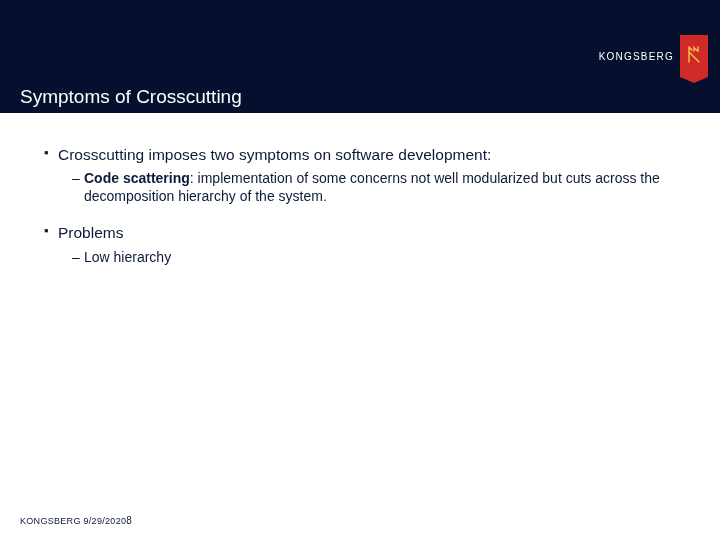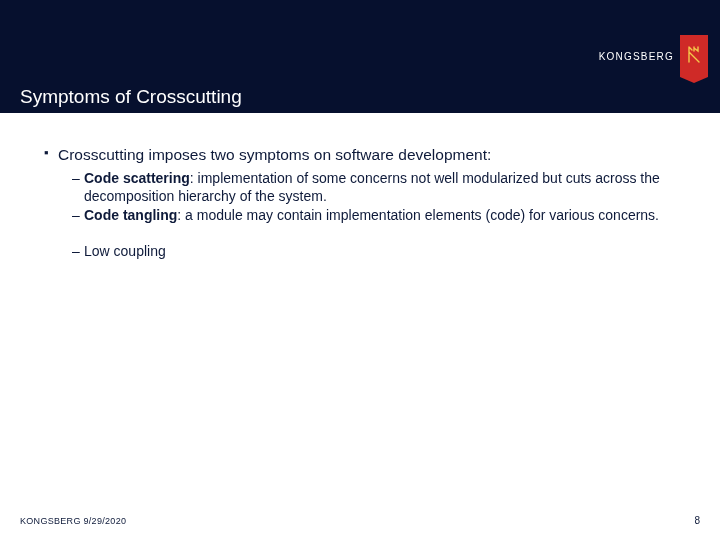--- a/index.html
+++ b/index.html
@@ -103,21 +103,21 @@
     color: #0e1a3a;
   }
   .bold { font-weight: 700; }
   .footer {
     position: absolute;
     bottom: 14px;
     left: 0;
     width: 100%;
     padding: 0 20px;
     display: flex;
-    justify-content: space-between;
+    justify-content: flex-start;
     align-items: baseline;
     color: #0e1a3a;
     font-size: 9px;
   }
   .footer-left { letter-spacing: 0.3px; }
   .footer-right { font-size: 10px; }
 </style>
 </head>
 <body>
 
@@ -135,27 +135,27 @@
 
 <div class="content">
 
   <div class="l1">
     <span>Crosscutting imposes two symptoms on software development:</span>
   </div>
   <div class="subgroup">
     <div class="l2">
       <span class="bold">Code scattering</span><span>: implementation of some concerns not well modularized but cuts across the decomposition hierarchy of the system.</span>
     </div>
-    <div class="l2">
-      <span class="bold">Code tangling</span><span>: a module may contain implementation elements (code) for various concerns.</span>
-    </div>
   </div>
 
+  <div class="l1">
+    <span>Problems</span>
+  </div>
   <div class="subgroup">
-    <div class="l2"><span>Low coupling</span></div>
+    <div class="l2"><span>Low hierarchy</span></div>
   </div>
 
 </div>
 
 <div class="footer">
   <span class="footer-left">KONGSBERG 9/29/2020</span>
   <span class="footer-right">8</span>
 </div>
 
 </body></html>

